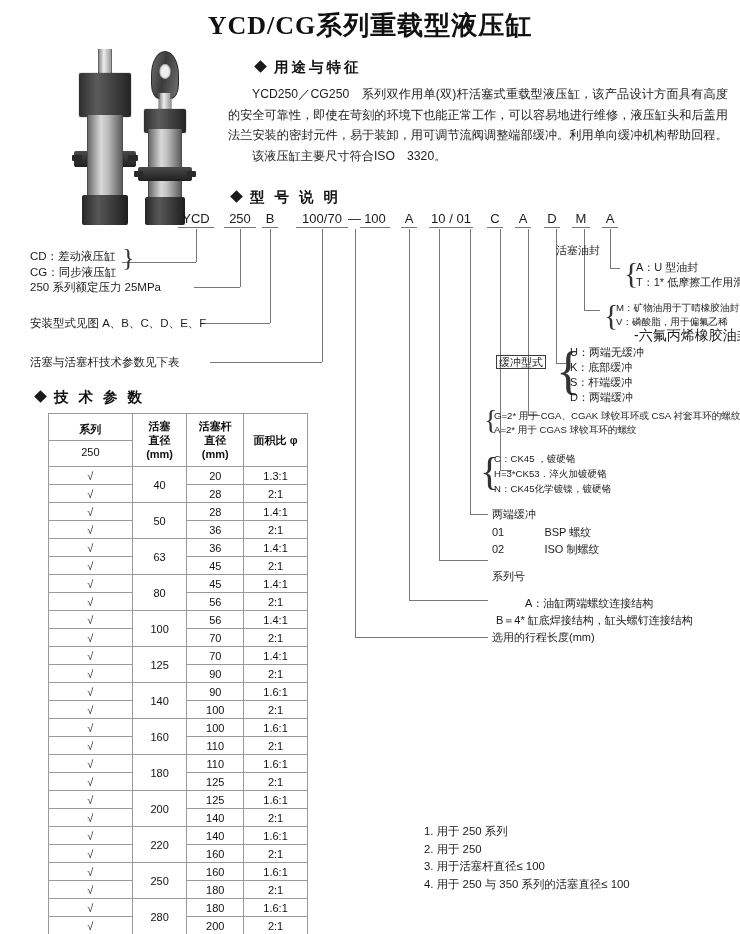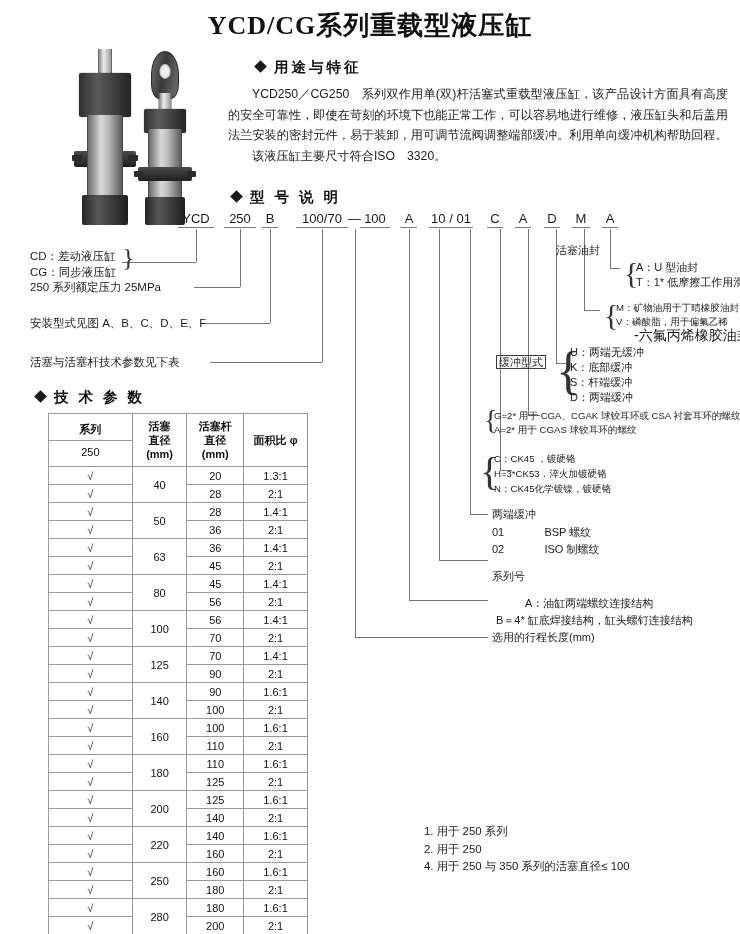--- a/index.html
+++ b/index.html
@@ -608,16 +608,17 @@
           <td class="tick">√</td>
           <td>200</td>
           <td>2:1</td>
         </tr>
       </tbody>
   </table>
 
   <div id="notes">
     <div>1. 用于 250 系列</div>
     <div>2. 用于 250</div>
+    <div>3. 用于活塞杆直径≤ 100</div>
     <div>4. 用于 250 与 350 系列的活塞直径≤ 100</div>
   </div>
 
 </div>
 
 </body></html>

